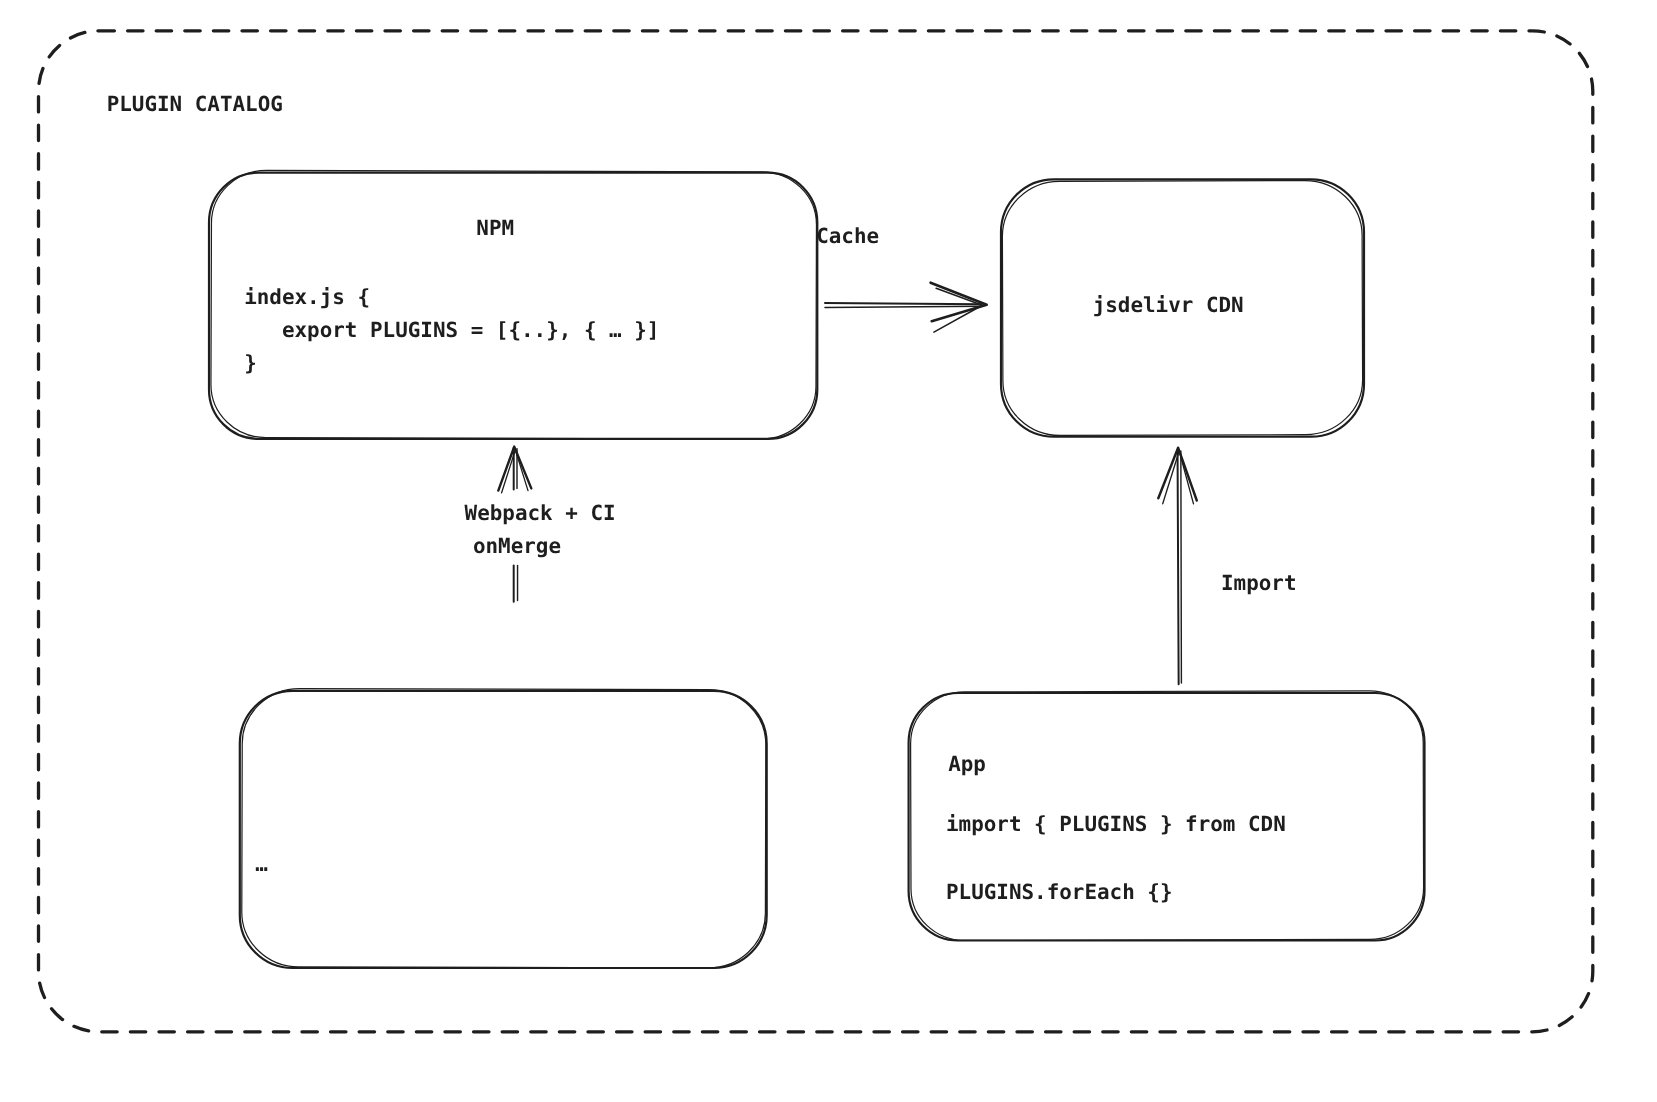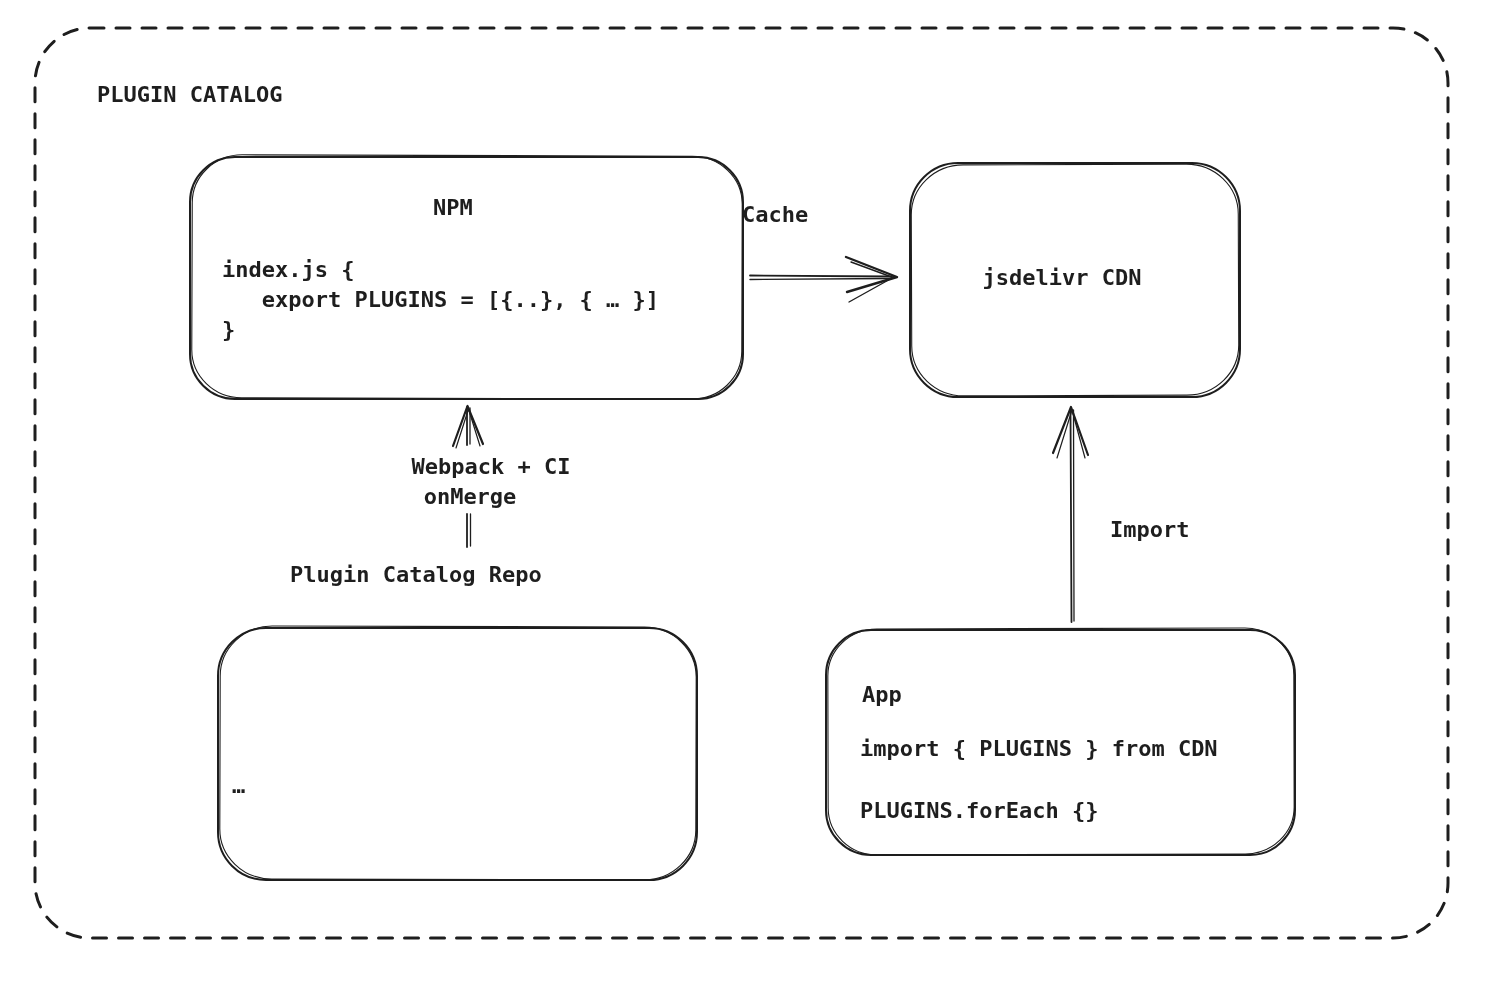--- a/index.html
+++ b/index.html
@@ -22,21 +22,21 @@
     top: 0;
   }
   .sketch {
     fill: none;
     stroke: #1e1e1e;
     stroke-linecap: round;
     stroke-linejoin: round;
   }
   .txt {
     position: absolute;
-    font-size: 22px;
+    font-size: 19px;
     line-height: 30px;
     font-weight: 600;
     white-space: pre;
     letter-spacing: 0;
   }
   .txt-center {
     transform: translateX(-50%);
   }
 </style>
 </head>
@@ -101,21 +101,20 @@
   <div class="txt" style="left:222px; top:285px;">   export PLUGINS = [{..}, { … }]</div>
   <div class="txt" style="left:222px; top:315px;">}</div>
 
   <div class="txt" style="left:742px; top:200px;">Cache</div>
 
   <div class="txt txt-center" style="left:1062px; top:263px;">jsdelivr CDN</div>
 
   <div class="txt txt-center" style="left:468px; top:452px;margin-left:23px;">Webpack + CI</div>
   <div class="txt txt-center" style="left:470px; top:482px;">onMerge</div>
 
-  <div class="txt" style="left:290px; top:560px;">Plugin Catalog Repo</div>
   <div class="txt" style="left:232px; top:771px;">…</div>
 
   <div class="txt" style="left:862px; top:680px;">App</div>
   <div class="txt" style="left:860px; top:734px;">import { PLUGINS } from CDN</div>
   <div class="txt" style="left:860px; top:796px;">PLUGINS.forEach {}</div>
 
   <div class="txt" style="left:1110px; top:515px;text-align:right;">Import</div>
 
 </div>
 

